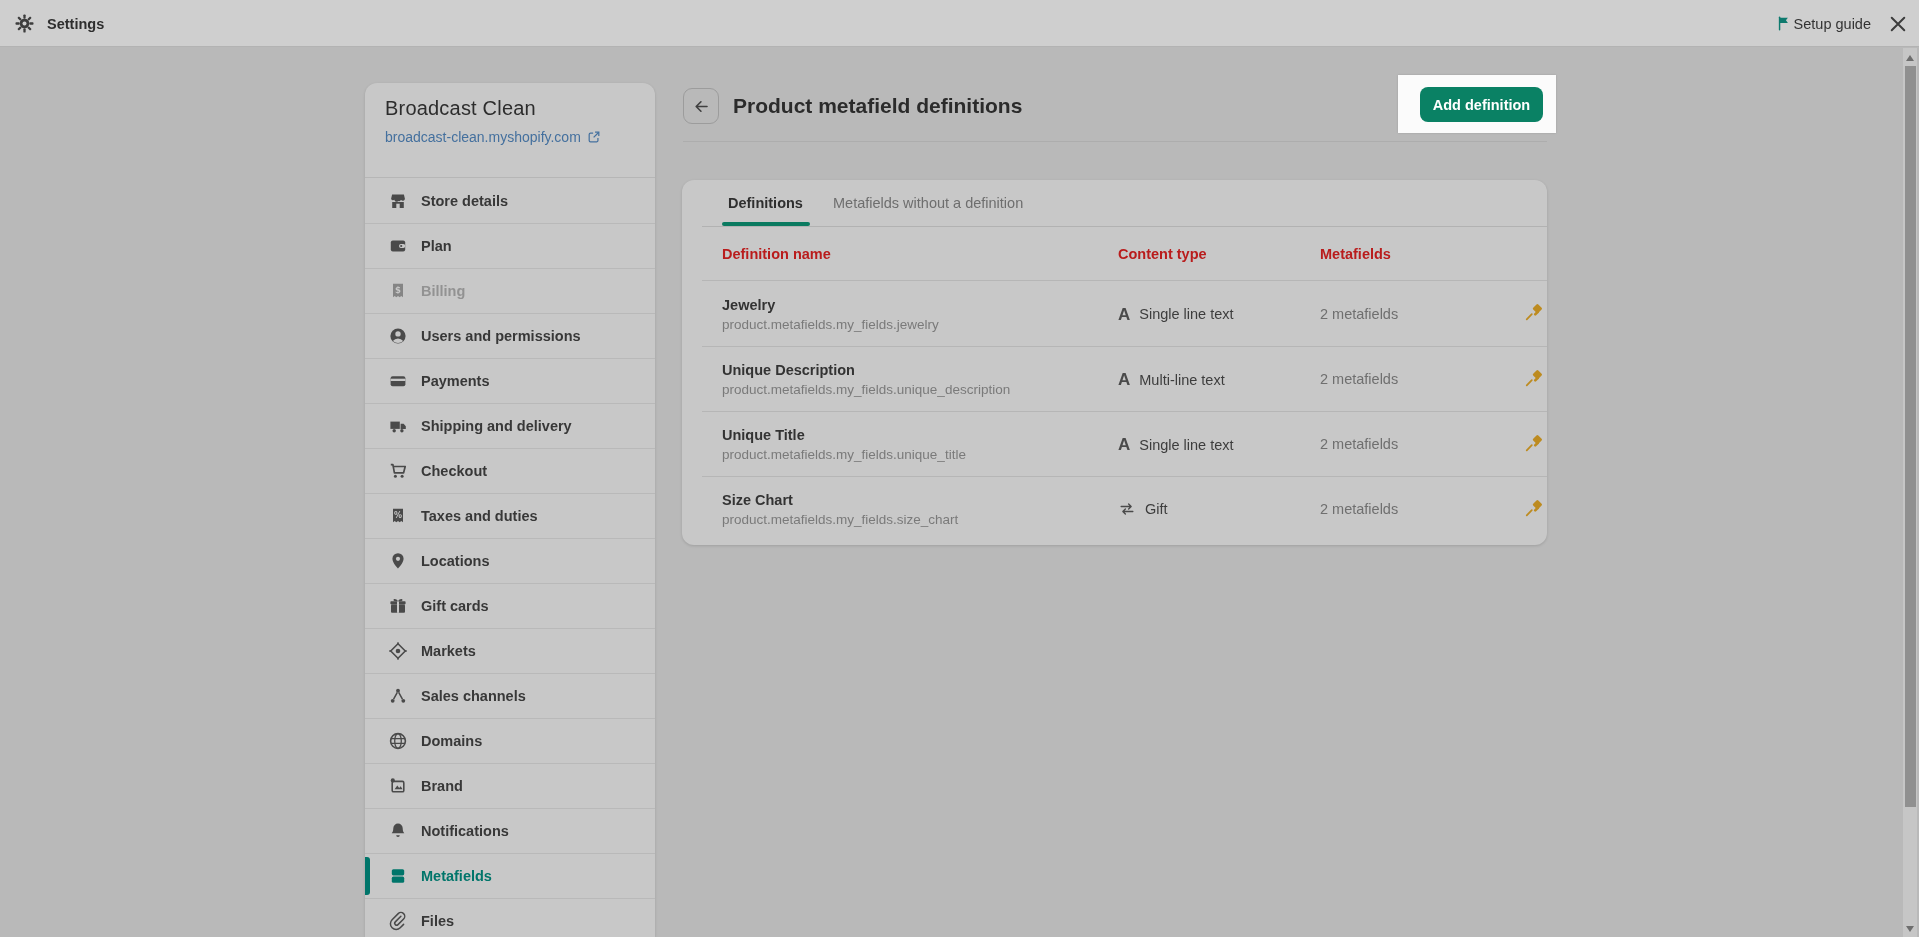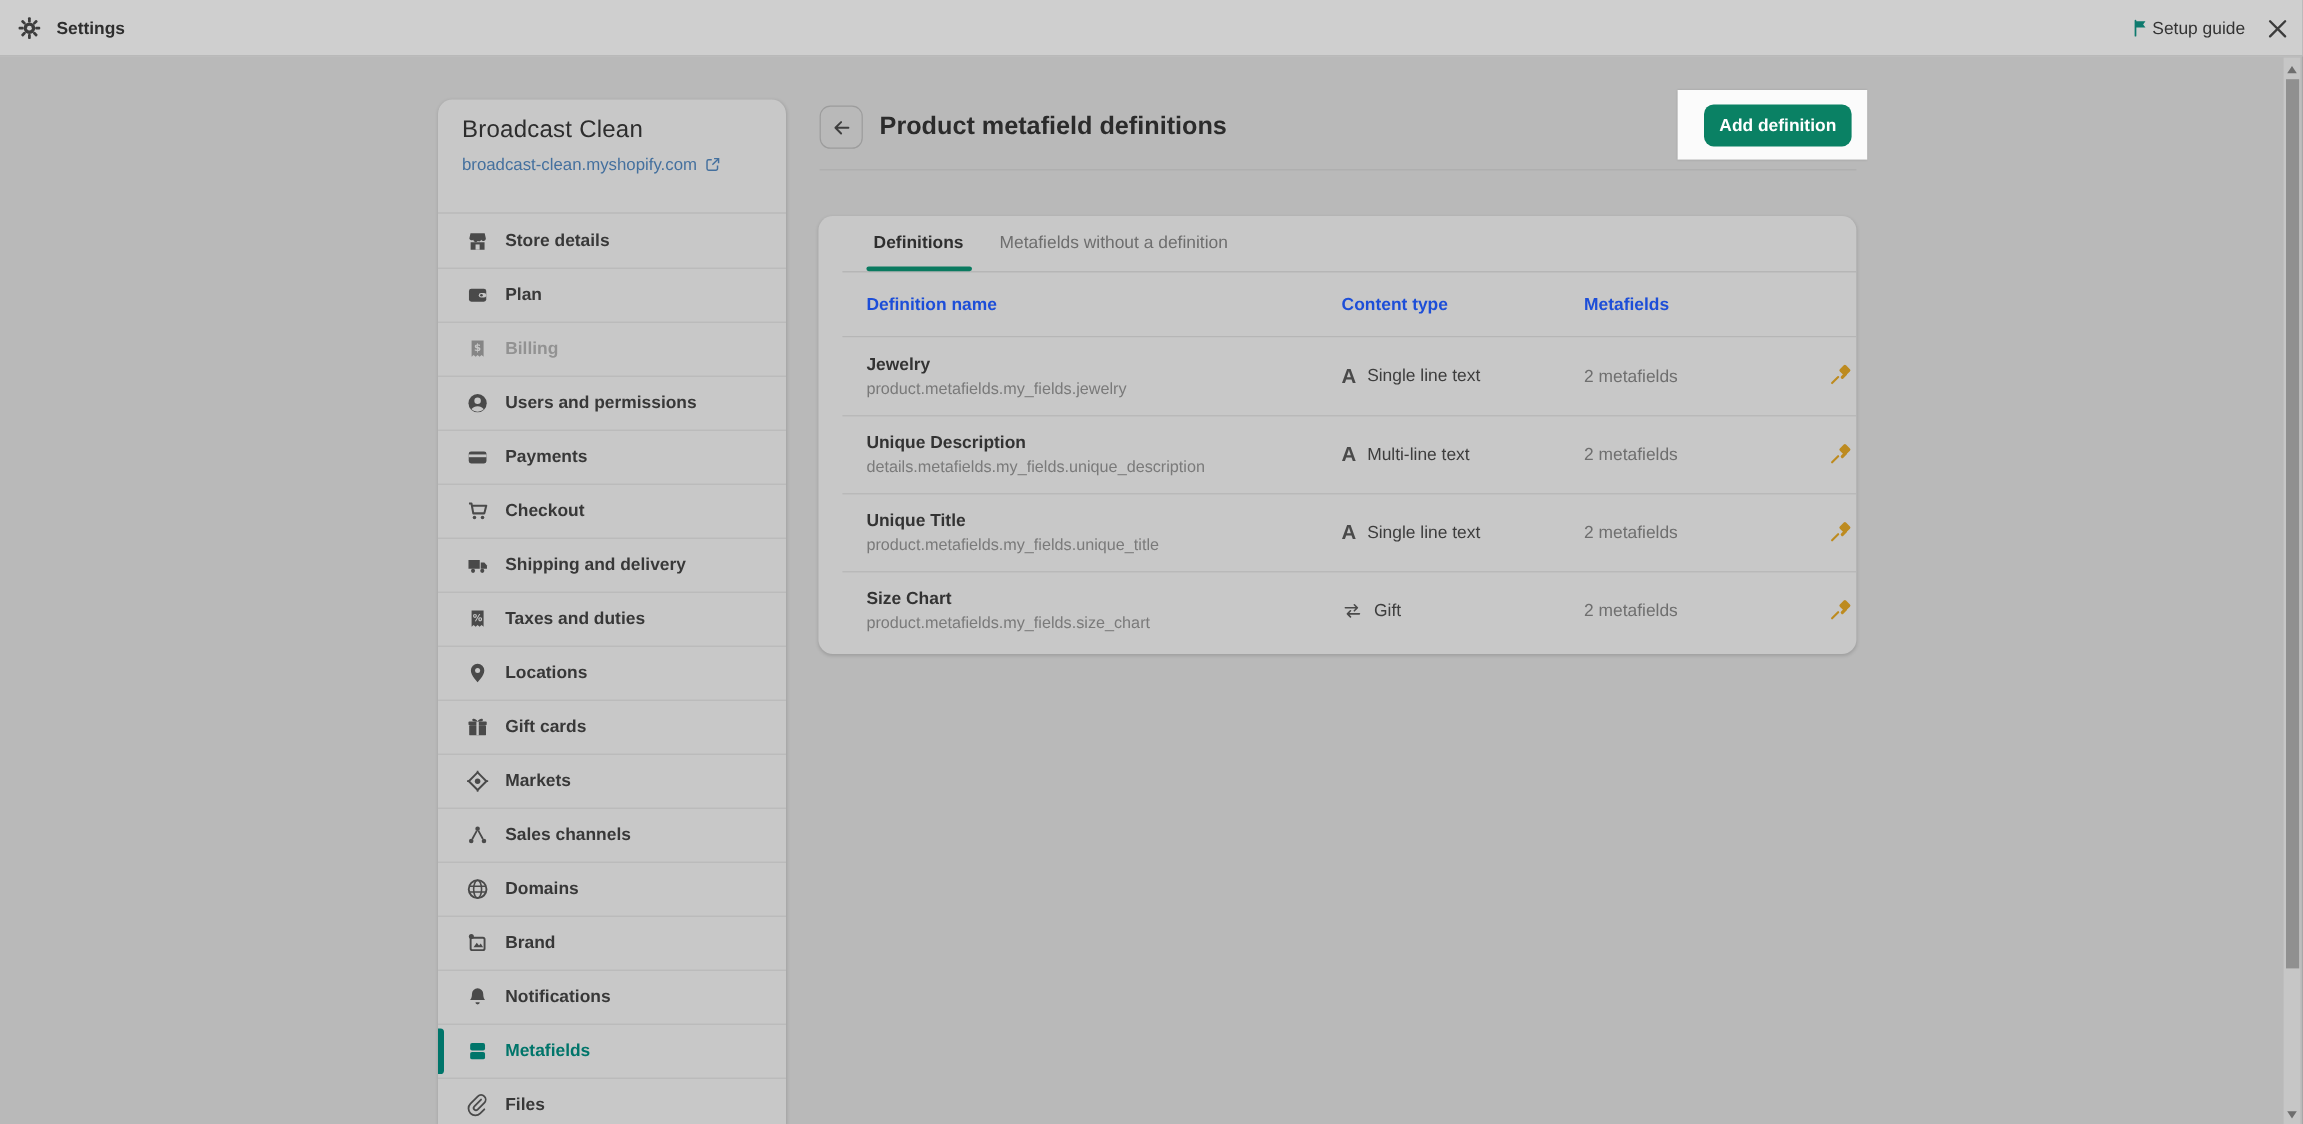--- a/index.html
+++ b/index.html
@@ -46,21 +46,21 @@
   .highlight-box{position:absolute;left:1398px;top:75px;width:158px;height:58px;background:#fbfbfb;z-index:20;box-shadow:0 0 2px rgba(0,0,0,.15);}
   .add-btn{position:absolute;left:22px;top:12px;width:123px;height:35px;border:none;border-radius:8px;background:#0a8164;color:#fff;font-size:14.5px;font-weight:600;font-family:"Liberation Sans",sans-serif;cursor:pointer;}
   
   .card{position:absolute;left:682px;top:180px;width:865px;height:365px;background:#c8c8c8;border-radius:12px;box-shadow:0 1px 3px rgba(0,0,0,.14);overflow:hidden;padding-left:20px;}
   .tabs{position:relative;height:47px;border-bottom:1px solid #b2b2b2;}
   .tab{position:absolute;top:0;height:100%;display:flex;align-items:center;font-size:14.5px;cursor:pointer;}
   .tab.t0{left:26px;color:#2f2f2f;font-weight:600;}
   .tab.t1{left:131px;color:#6e6e6e;font-weight:400;}
   .tab-underline{position:absolute;left:20px;bottom:0;width:88px;height:4px;background:#0a7a60;border-radius:3px;z-index:2;}
   .thead{position:relative;height:54px;border-bottom:1px solid #b6b6b6;}
-  .th{position:absolute;top:50%;transform:translateY(-50%);font-size:14.5px;font-weight:600;color:#1d4ed8;}
+  .th{position:absolute;top:50%;transform:translateY(-50%);font-size:14.5px;font-weight:600;color:#b91c1c;}
   .trow{position:relative;height:65px;cursor:pointer;}
   .trow + .trow{border-top:1px solid #b6b6b6;}
   .c-name{left:20px;} .c-type{left:416px;} .c-meta{left:618px;}
   .cell{position:absolute;top:50%;transform:translateY(-50%);}
   .rname{font-size:14.5px;font-weight:600;color:#333;}
   .rkey{margin-top:4px;font-size:13.5px;color:#7a7a7a;}
   .typecell{display:flex;align-items:center;gap:9px;}
   .type-letter{font-size:17px;font-weight:700;color:#4a4a4a;line-height:1;}
   .type-svg{width:18px;height:18px;color:#4a4a4a;display:inline-flex;}
   .tlabel{font-size:14.5px;color:#3d3d3d;}
@@ -172,37 +172,37 @@
             <svg viewBox="0 0 20 20" width="100%" height="100%" fill="currentColor">
               <rect x="2.6" y="5.2" width="14.8" height="10" rx="2"></rect>
               <rect x="2.6" y="7.7" width="14.8" height="2.3" fill="#c8c8c8"></rect>
             </svg>
           </span>
           <span class="side-label">Payments</span>
         </div>
         <div class="side-item">
           <span class="side-ic">
             <svg viewBox="0 0 20 20" width="100%" height="100%" fill="currentColor">
-              <path d="M2.8 3.6h2.1l1.5 8.2h9.2l1.6-6.3H6" fill="none" stroke="currentColor" stroke-width="1.7" stroke-linejoin="round"></path>
-              <circle cx="7.4" cy="15.2" r="1.5"></circle>
-              <circle cx="14.1" cy="15.2" r="1.5"></circle>
-            </svg>
-          </span>
-          <span class="side-label">Checkout</span>
-        </div>
-        <div class="side-item">
-          <span class="side-ic">
-            <svg viewBox="0 0 20 20" width="100%" height="100%" fill="currentColor">
               <path d="M2.4 5.6h9.4v7.3H2.4z"></path>
               <path d="M12.6 7.8h3l2.2 2.4v2.7h-5.2z"></path>
               <circle cx="6.2" cy="14.7" r="1.7"></circle>
               <circle cx="13.9" cy="14.7" r="1.7"></circle>
             </svg>
           </span>
           <span class="side-label">Shipping and delivery</span>
+        </div>
+        <div class="side-item">
+          <span class="side-ic">
+            <svg viewBox="0 0 20 20" width="100%" height="100%" fill="currentColor">
+              <path d="M2.8 3.6h2.1l1.5 8.2h9.2l1.6-6.3H6" fill="none" stroke="currentColor" stroke-width="1.7" stroke-linejoin="round"></path>
+              <circle cx="7.4" cy="15.2" r="1.5"></circle>
+              <circle cx="14.1" cy="15.2" r="1.5"></circle>
+            </svg>
+          </span>
+          <span class="side-label">Checkout</span>
         </div>
         <div class="side-item">
           <span class="side-ic">
             <svg viewBox="0 0 20 20" width="100%" height="100%" fill="currentColor">
               <path d="M5 2.8h10v13.4l-1.7-1.3-1.65 1.3L10 14.9l-1.65 1.3-1.65-1.3L5 16.2z"></path>
               <text x="10" y="11.8" text-anchor="middle" font-size="8" font-weight="bold" fill="#c8c8c8" font-family="DejaVu Sans, sans-serif">%</text>
             </svg>
           </span>
           <span class="side-label">Taxes and duties</span>
         </div>
@@ -337,21 +337,21 @@
             <span><svg viewBox="0 0 20 20" width="100%" height="100%" fill="currentColor">
                 <rect x="9.8" y="3.6" width="6.6" height="6.6" rx="1.2" transform="rotate(45 13.1 6.9)"></rect>
                 <rect x="11.1" y="8.2" width="2.4" height="5.6" rx="1.1" transform="rotate(45 12.3 11)"></rect>
                 <path d="M8 12L3.4 16.6" stroke="currentColor" stroke-width="1.6" stroke-linecap="round" fill="none"></path>
               </svg></span>
           </button>
         </div>
         <div class="trow">
           <div class="cell c-name">
             <div class="rname">Unique Description</div>
-            <div class="rkey">details.metafields.my_fields.unique_description</div>
+            <div class="rkey">product.metafields.my_fields.unique_description</div>
           </div>
           <div class="cell c-type typecell">
             <span class="type-letter">A</span>
             <span class="tlabel">Multi-line text</span>
           </div>
           <div class="cell c-meta metatext">2 metafields</div>
           <button class="pin-btn">
             <span><svg viewBox="0 0 20 20" width="100%" height="100%" fill="currentColor">
                 <rect x="9.8" y="3.6" width="6.6" height="6.6" rx="1.2" transform="rotate(45 13.1 6.9)"></rect>
                 <rect x="11.1" y="8.2" width="2.4" height="5.6" rx="1.1" transform="rotate(45 12.3 11)"></rect>

